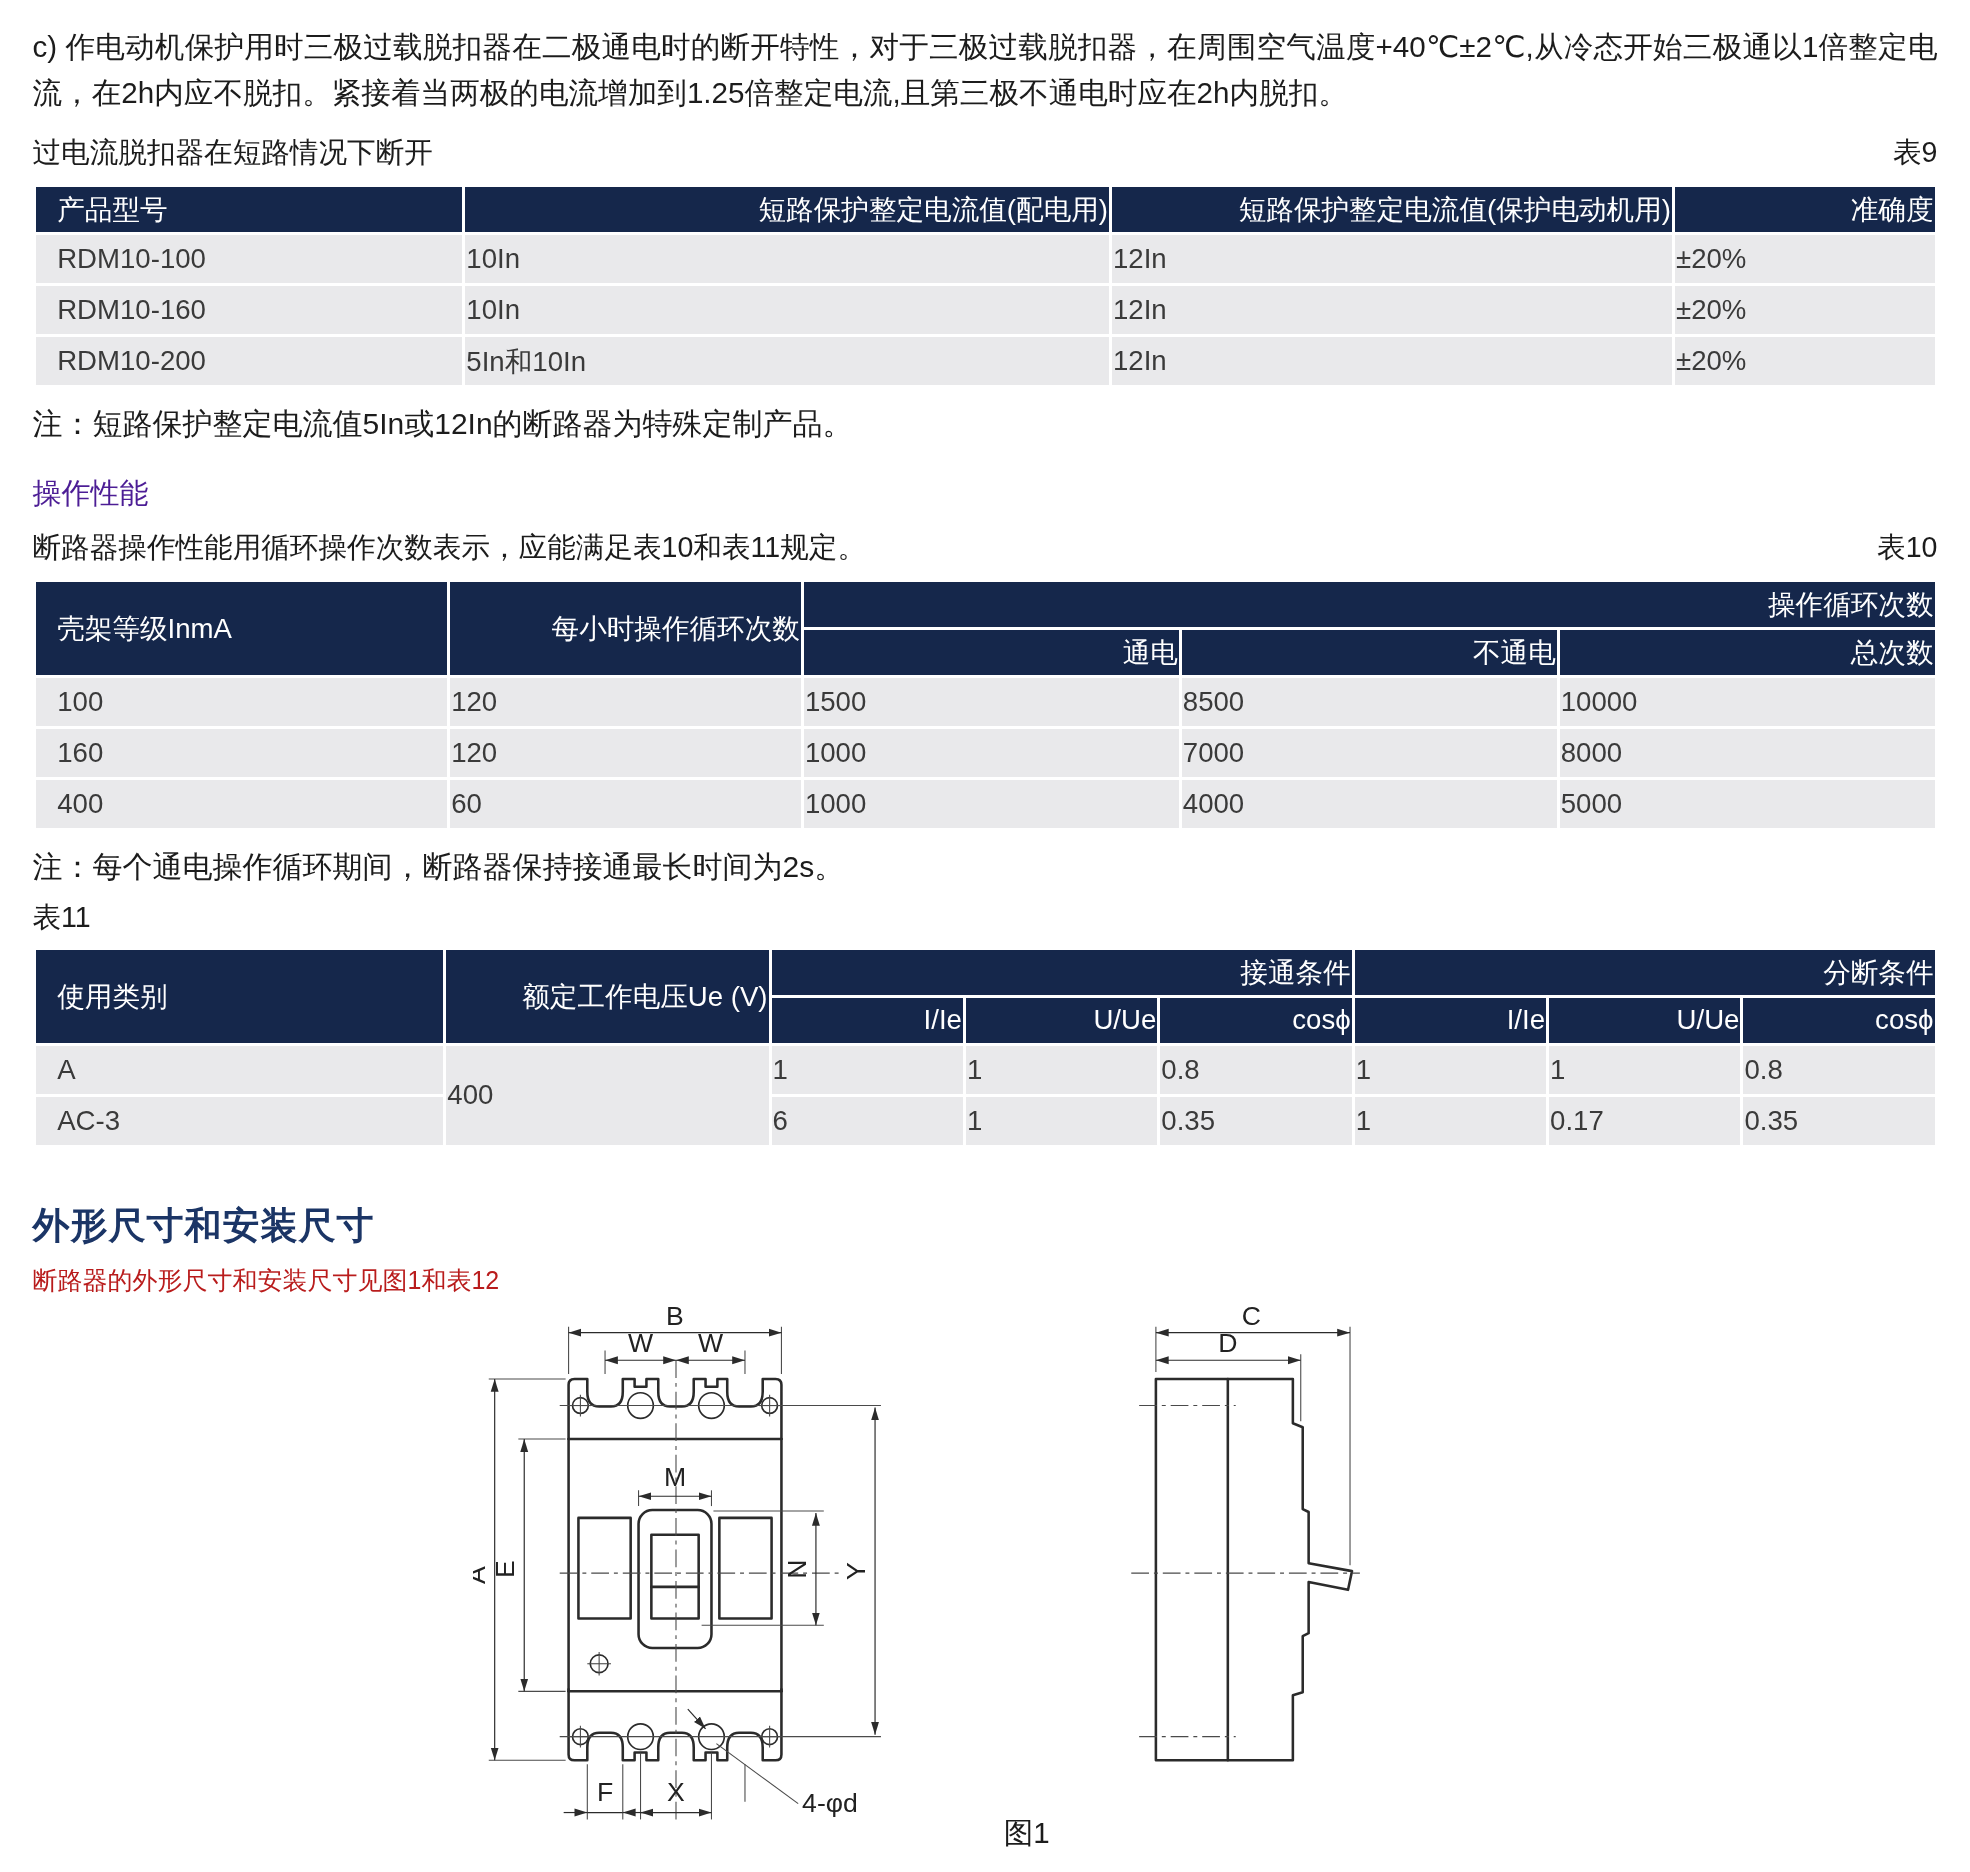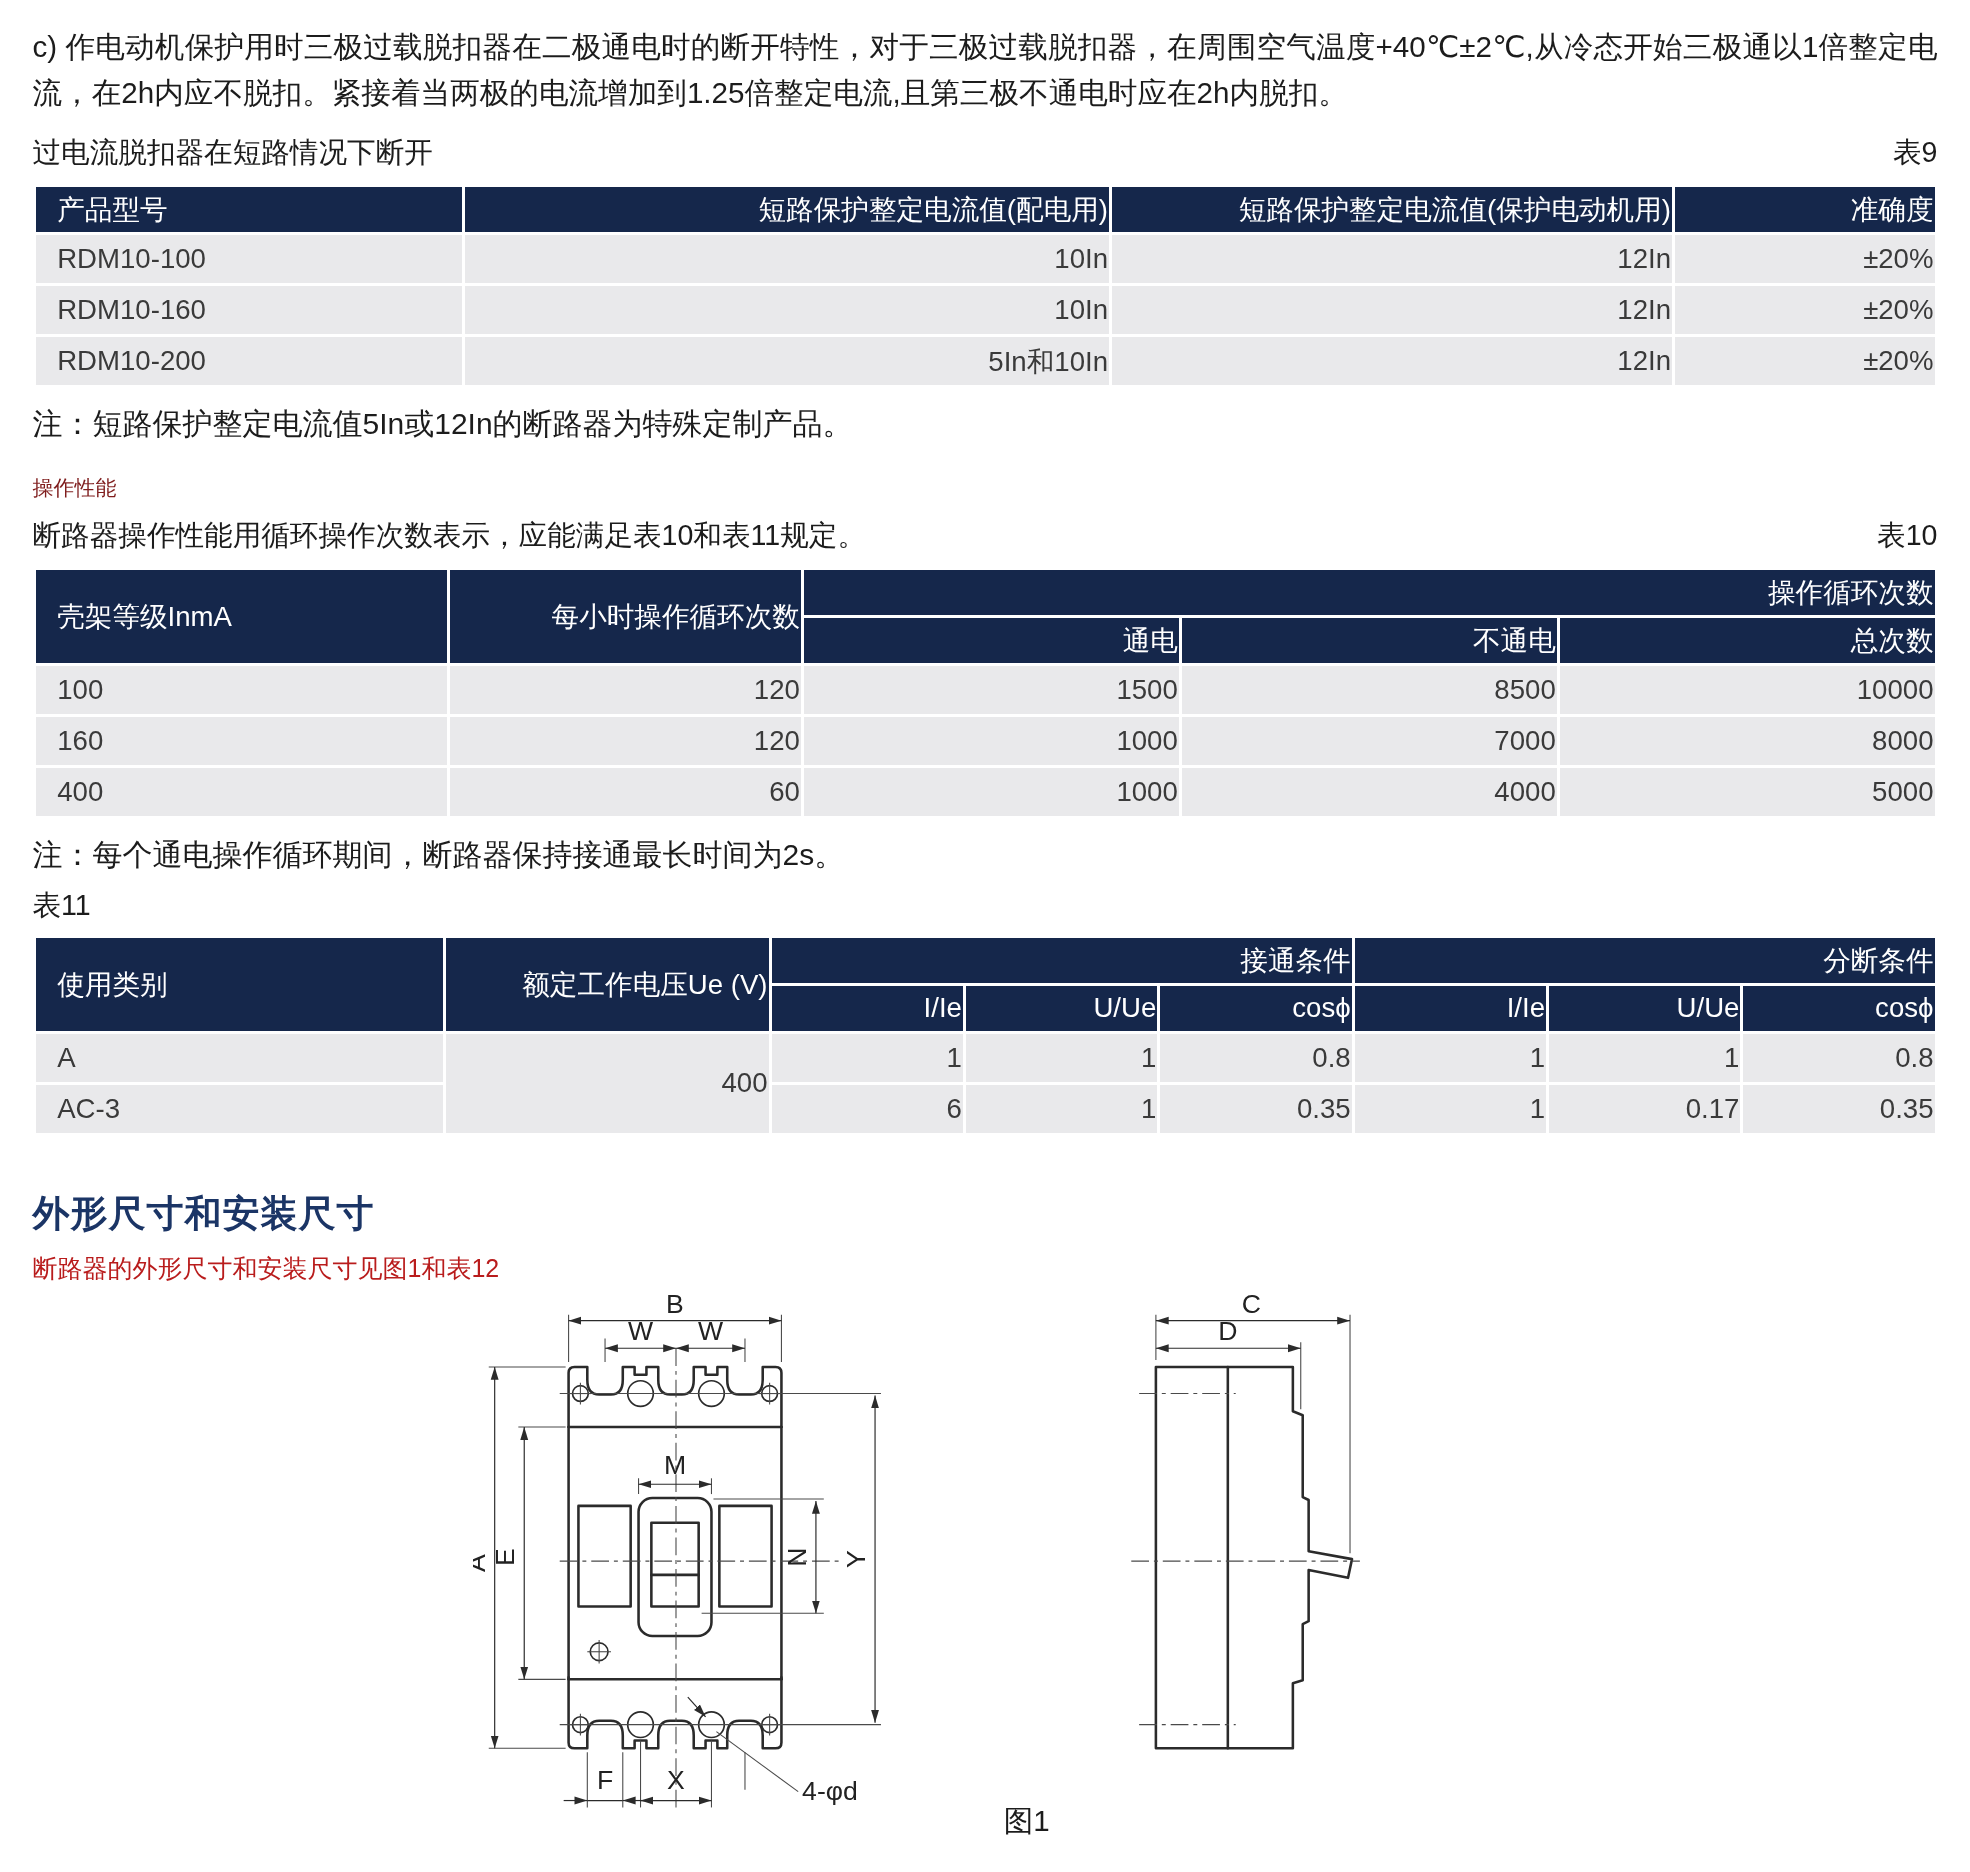--- a/index.html
+++ b/index.html
@@ -6,24 +6,24 @@
   body{width:1970px;height:1873px;overflow:hidden;font-family:"Liberation Sans","DejaVu Sans",sans-serif;color:#1d1d1d;}
   .content{padding:23.6px 32.5px 0 32.5px;}
   .intro{font-size:29.6px;line-height:46px;text-align:justify;margin:0 0 17.7px 0;color:#1c1c1c;}
   .cap-row{display:flex;justify-content:space-between;align-items:flex-end;margin:13.8px 0 11.8px 0;}
   .cap-left{font-size:28.6px;color:#1c1c1c;}
   .cap-right{font-size:28.6px;color:#1c1c1c;}
   .cap-only-right{text-align:left;font-size:28.6px;margin:9.9px 0 9.9px 0;color:#1c1c1c;}
   table{width:100%;border-collapse:collapse;table-layout:fixed;}
   th,td{border:3px solid #fff;font-weight:normal;}
   th{background:#15274b;color:#fff;font-size:27.6px;height:43px;text-align:right;vertical-align:middle;}
-  td{background:#e9e9eb;color:#3a3a3a;font-size:27.6px;height:46px;text-align:right;vertical-align:middle;}
+  td{background:#e9e9eb;color:#3a3a3a;font-size:27.6px;height:46px;text-align:left;vertical-align:middle;}
   .cl{text-align:left;padding-left:21.7px;}
   .note{font-size:30px;margin:15.8px 0 0 0;color:#1c1c1c;}
-  .subhead{font-size:21px;margin:29.6px 0 0 0;color:#7f1d1d;}
+  .subhead{font-size:29px;margin:29.6px 0 0 0;color:#4c1d95;}
   .section-title{font-size:37px;color:#1b3566;margin:53px 0 0 0;font-weight:bold;letter-spacing:1px;}
   .fig-intro{font-size:25px;margin:13.8px 0 0 0;color:#b91c1c;}
   svg{display:block;}
   .o{fill:none;stroke:#2b2b2b;stroke-width:2.6;stroke-linejoin:round;stroke-linecap:round;}
   .o2{fill:none;stroke:#2b2b2b;stroke-width:1.7;}
   .t{stroke:#4a4a4a;stroke-width:1.1;}
   .dd{stroke:#4a4a4a;stroke-width:1.1;stroke-dasharray:18 5 4 5;}
   .dim{stroke:#2b2b2b;stroke-width:1.2;fill:none;}
   text.dl{font-size:27px;fill:#222;}
   text.cap{font-size:30px;fill:#1c1c1c;}

